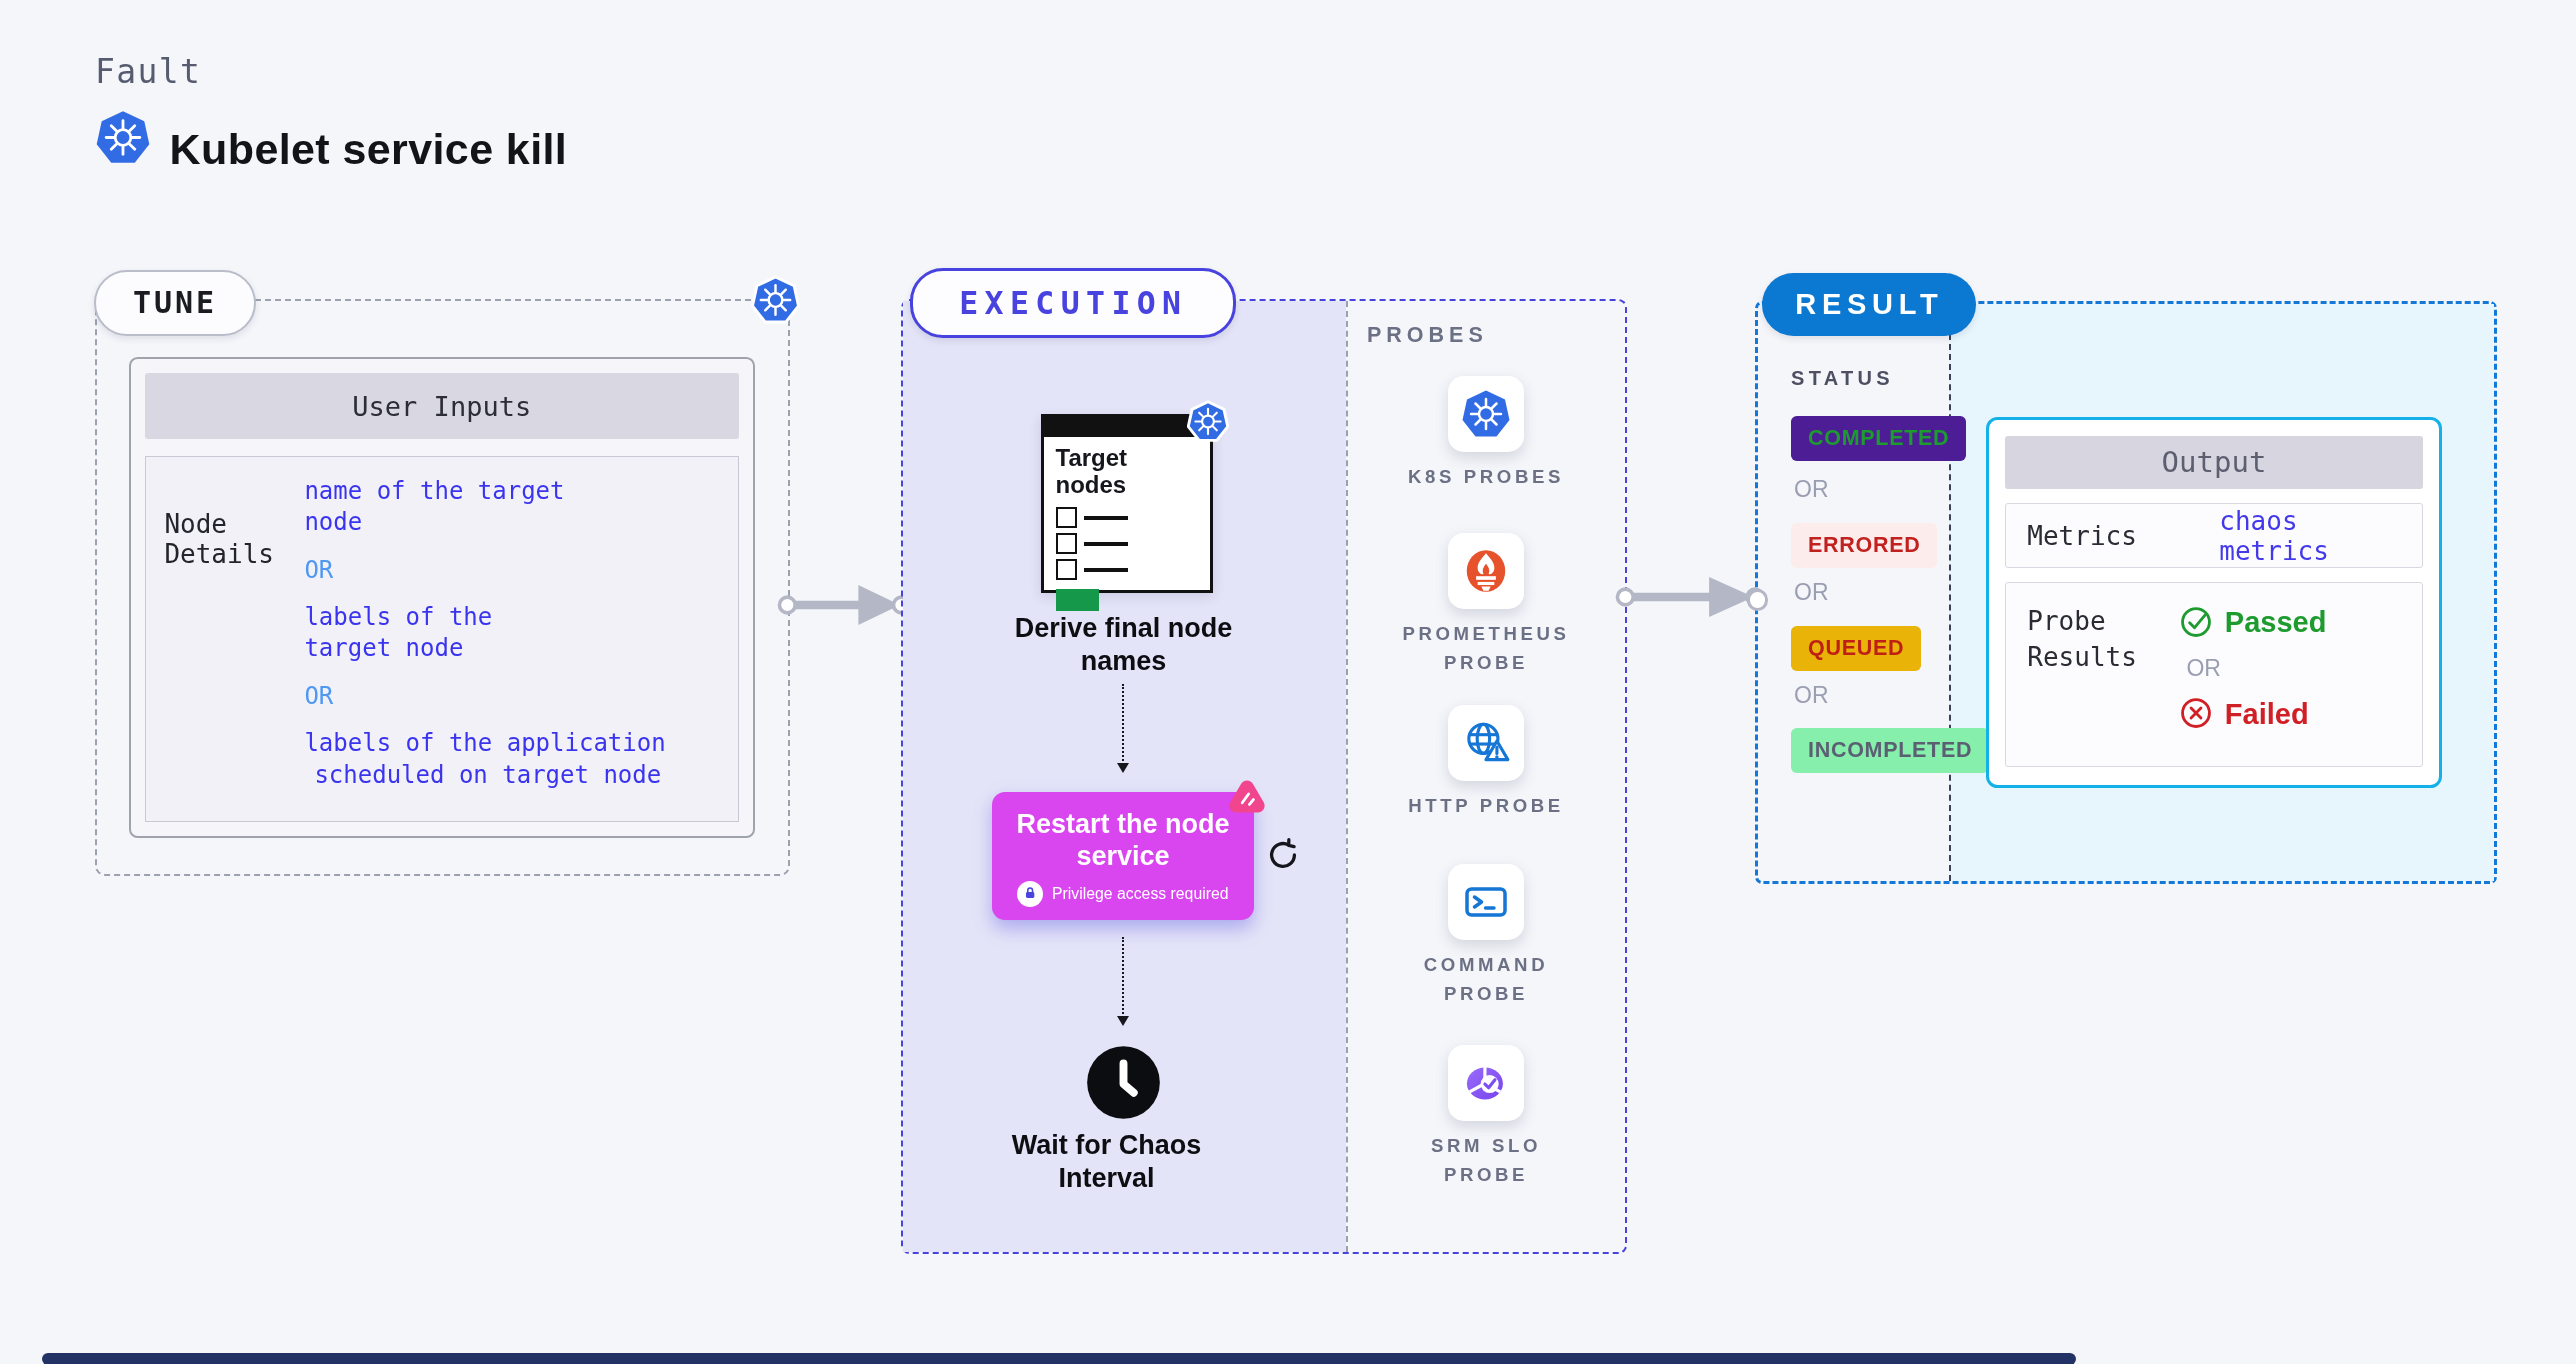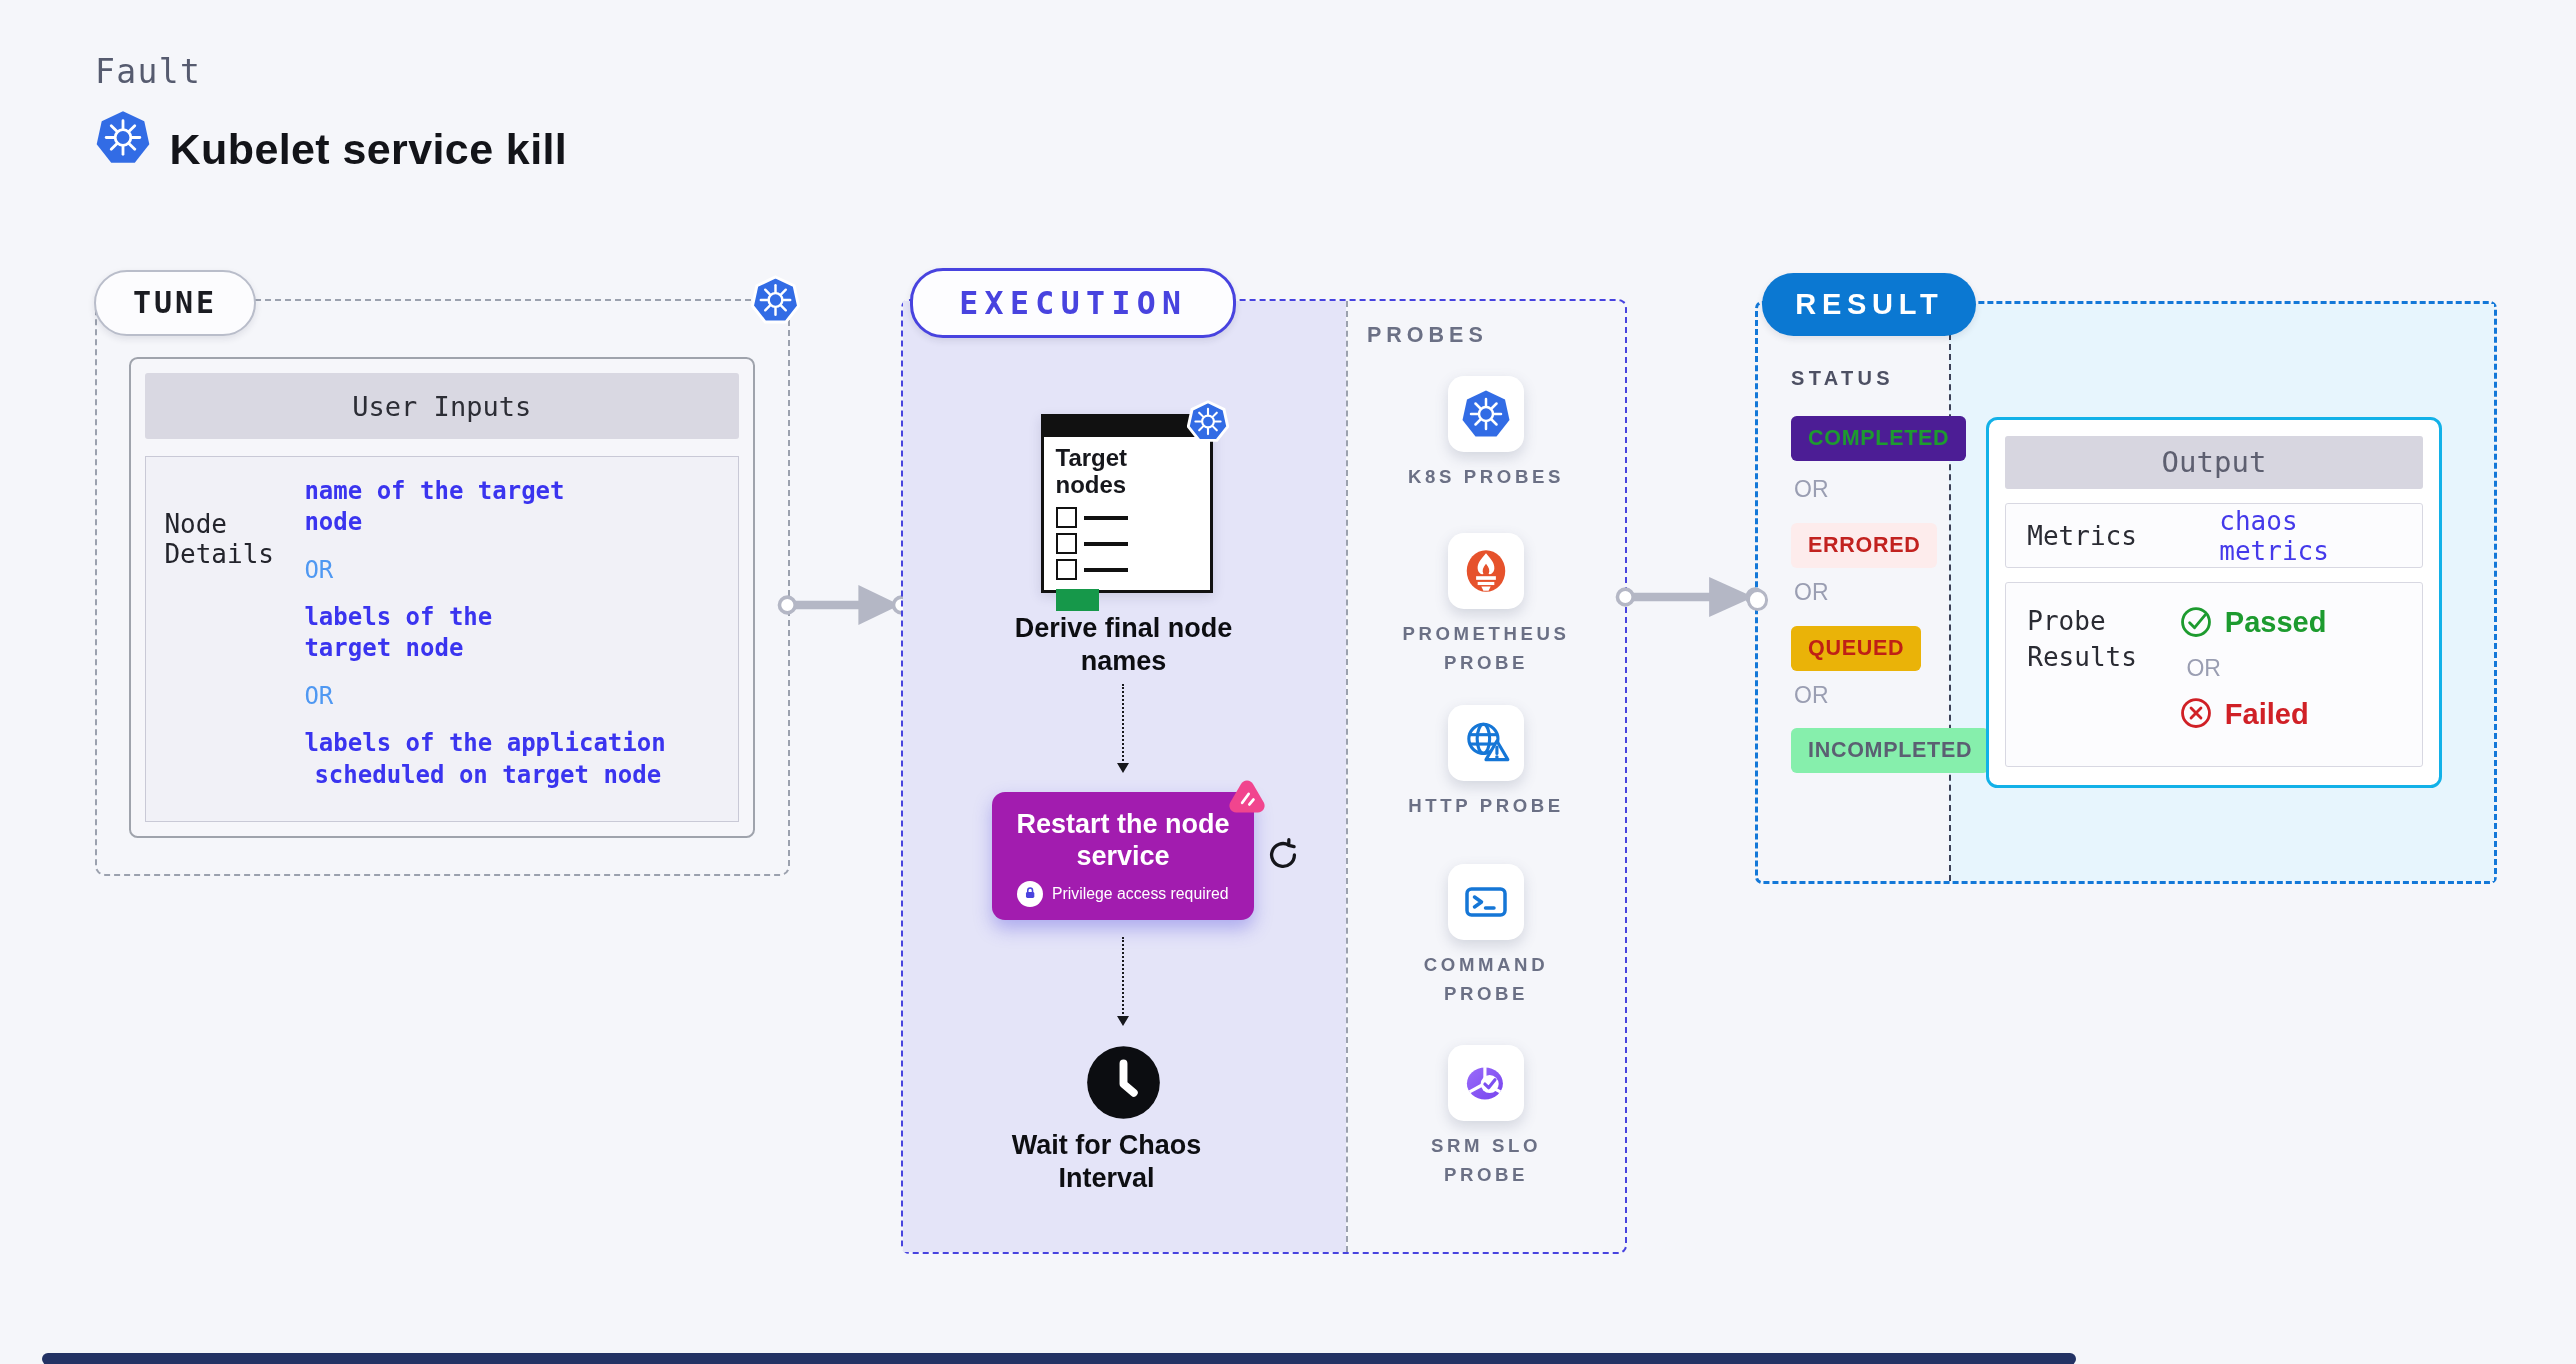--- a/index.html
+++ b/index.html
@@ -22,21 +22,21 @@
   .tune-box{left:95px;top:299px;width:691px;height:573px;border:2.9px dashed #9ba1ae;}
   .tune-pill{left:-2.9px;top:-31.5px;height:62px;padding:0 37px;background:#fcfcfe;
              border:2.9px solid #b9bdca;font-size:30px;font-weight:bold;color:#1b1c22;letter-spacing:2.9px;}
   .ui-card{position:absolute;left:31.5px;top:56px;right:33px;bottom:36px;background:#f6f6fa;
            border:2.1px solid #9fa3ac;border-radius:8.6px;display:flex;flex-direction:column;padding:14.3px;}
   .ui-head{height:66px;background:#d9d8e2;border-radius:2.9px;display:flex;align-items:center;
            justify-content:center;font-size:27px;color:#2c2d35;flex:none;}
   .ui-body{margin-top:17px;flex:1;border:1.4px solid #c9c9d6;background:#f1f1f7;display:flex;}
   .ui-rowlabel{width:140px;padding:52px 0 0 18.6px;font-size:26px;color:#23242c;flex:none;}
   .ui-values{padding-top:18.6px;font-size:24px;line-height:31.5px;}
-  .ui-val{color:#3a34ef;margin-bottom:15.8px;font-weight:bold;}
+  .ui-val{color:#3a34ef;margin-bottom:15.8px;}
   .ui-or{color:#4f98f2;margin-bottom:15.8px;}
 
   
   .harrow{overflow:visible;}
 
   
   .exec-box{left:901px;top:299px;width:722px;height:951px;border:2.9px dashed #4843df;border-radius:8.6px;}
   .exec-fill{position:absolute;left:0;top:0;width:443px;height:100%;background:#e4e4f8;}
   .exec-divider{position:absolute;left:443px;top:0;height:100%;width:0;border-left:2.1px dashed #9ba1ae;}
   .exec-pill{left:7.2px;top:-33px;height:64px;padding:0 46px;background:#fdfdff;border:3.6px solid #4843df;
@@ -46,21 +46,21 @@
   .target-top{height:20px;background:#111;}
   .target-title{font-weight:bold;font-size:24px;line-height:27px;color:#16171c;padding:7.2px 0 4.3px 11.5px;}
   .cb-row{display:flex;align-items:center;gap:7.2px;margin:5px 0 0 11.5px;}
   .cb{width:17px;height:17px;border:2.9px solid #111;background:#fff;}
   .cb-line{width:44px;height:3.6px;background:#111;}
   .green-bar{width:43px;height:21.5px;background:#16984a;margin:8.6px 0 0 11.5px;}
   .step-label{position:absolute;text-align:center;font-weight:bold;font-size:27px;line-height:33px;color:#0d0e12;}
   .dotline{position:absolute;width:0;border-left:2.9px dotted #16171c;}
   .dotline::after{content:'';position:absolute;left:-7.2px;bottom:-10px;
                   border:6.4px solid transparent;border-top:10px solid #16171c;}
-  .restart-btn{position:absolute;left:89px;top:491px;width:262px;height:128px;background:#a21caf;
+  .restart-btn{position:absolute;left:89px;top:491px;width:262px;height:128px;background:#d946ef;
                border-radius:13px;box-shadow:0 8.6px 18.6px rgba(74,67,221,.35);color:#fff;text-align:center;}
   .restart-title{font-weight:bold;font-size:27px;line-height:31.5px;padding:17px 17px 0;}
   .restart-sub{display:flex;align-items:center;justify-content:center;gap:8.6px;margin-top:8.6px;}
   .lock-circle{width:26px;height:26px;border-radius:50%;background:#fff;display:flex;
                align-items:center;justify-content:center;}
   .restart-sub span{font-size:15.8px;}
   .clock-wrap{position:absolute;left:181px;top:742px;}
   .probes-title{position:absolute;left:464px;top:21.5px;font-weight:bold;font-size:21.5px;color:#6b7085;letter-spacing:5px;}
   .probe-item{position:absolute;left:450px;width:266px;display:flex;flex-direction:column;align-items:center;}
   .probe-card{width:76px;height:76px;background:#fff;border-radius:15.8px;display:flex;align-items:center;

